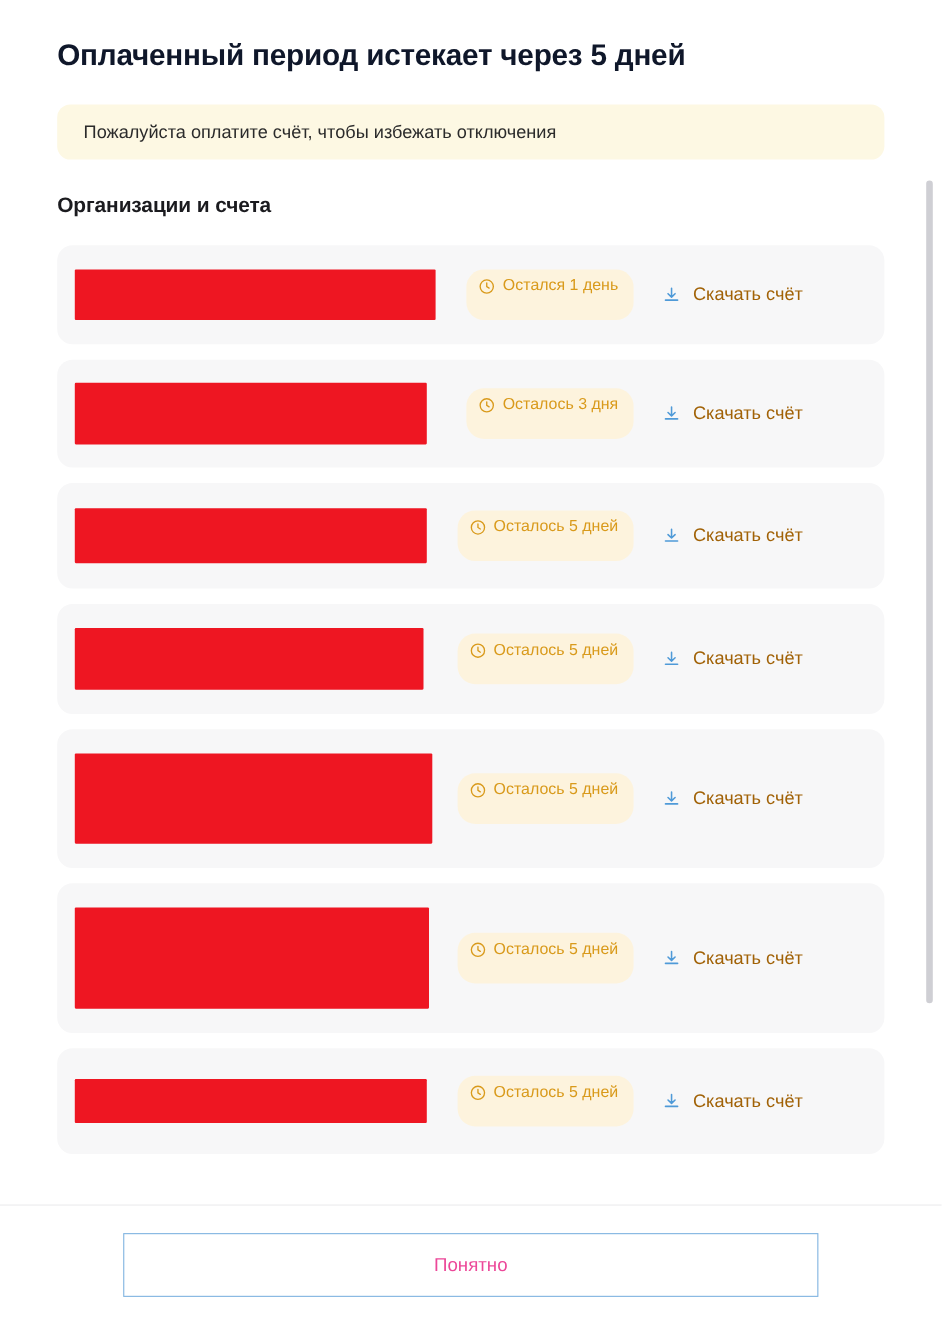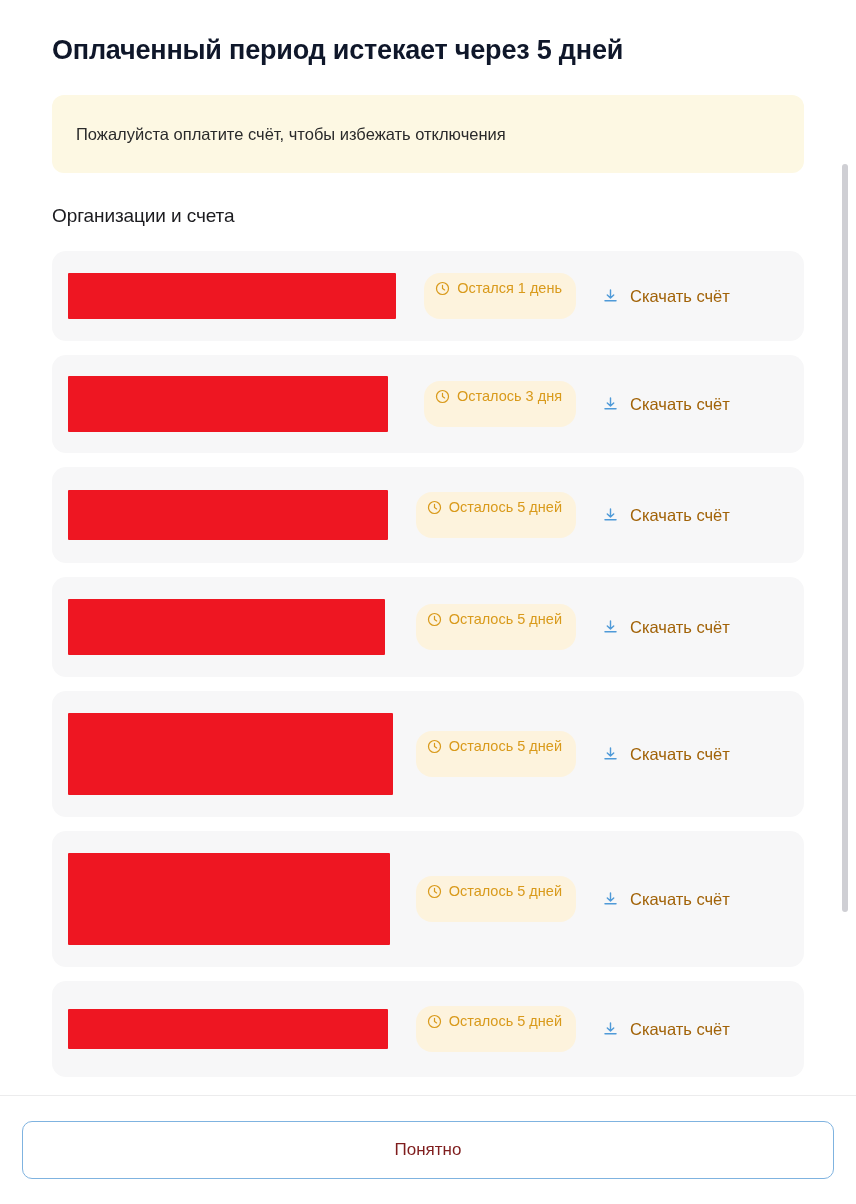--- a/index.html
+++ b/index.html
@@ -41,30 +41,30 @@
     letter-spacing: -0.2px;
     color: #0f172a;
     margin: 30px 0 0 0;
     line-height: 40px;
   }
 
   .notice {
     margin-top: 25px;
     background: #fdf8e3;
     border-radius: 12px;
-    padding: 28px 24px;
+    padding: 14px 24px;
     font-size: 16.5px;
     color: #2b2b2b;
     line-height: 22px;
   }
 
   .section-title {
     margin-top: 32px;
     font-size: 19px;
-    font-weight: normal;
+    font-weight: bold;
     color: #1b1b1f;
     letter-spacing: -0.1px;
   }
 
   .sub-line {
     margin-top: 12px;
     font-size: 16.5px;
     color: #9a9aa0;
     line-height: 21px;
   }
@@ -151,26 +151,26 @@
     bottom: 0;
     height: 108px;
     background: #ffffff;
     border-top: 1px solid #ececed;
     display: flex;
     align-items: center;
     justify-content: center;
   }
 
   .ok-button {
-    width: 812px;
+    width: 632px;
     height: 58px;
     border: 1px solid #7fb3e0;
     background: #ffffff;
-    border-radius: 10px;
-    color: #7f1d1d;
+    border-radius: 0;
+    color: #ec4899;
     font-size: 17px;
     font-family: "Liberation Sans", sans-serif;
     cursor: pointer;
   }
 </style>
 </head>
 <body>
 
 <div class="dialog">
 

